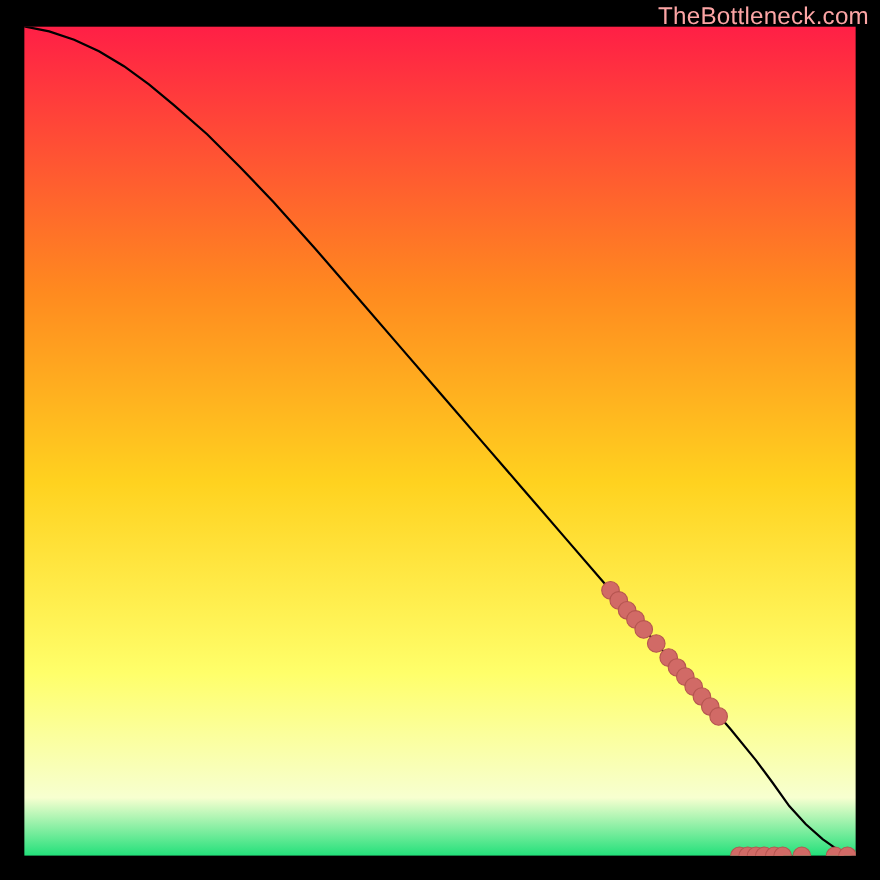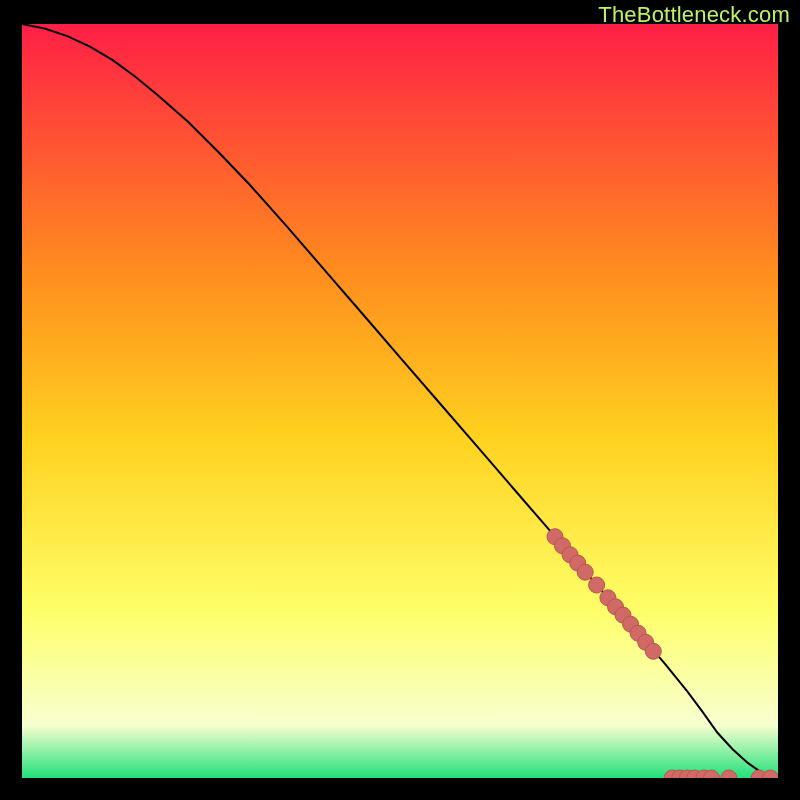--- a/index.html
+++ b/index.html
@@ -14,21 +14,21 @@
   .frame {
     position: relative;
     width: 800px;
     height: 800px;
     background: #000;
   }
   .watermark {
     position: absolute;
     top: 2px;
     right: 10px;
-    color: #bef264;
+    color: #fca5a5;
     font-size: 22px;
     letter-spacing: 0.2px;
     z-index: 5;
   }
   .plot-wrap {
     position: absolute;
     left: 22px;
     top: 24px;
     width: 756px;
     height: 754px;

